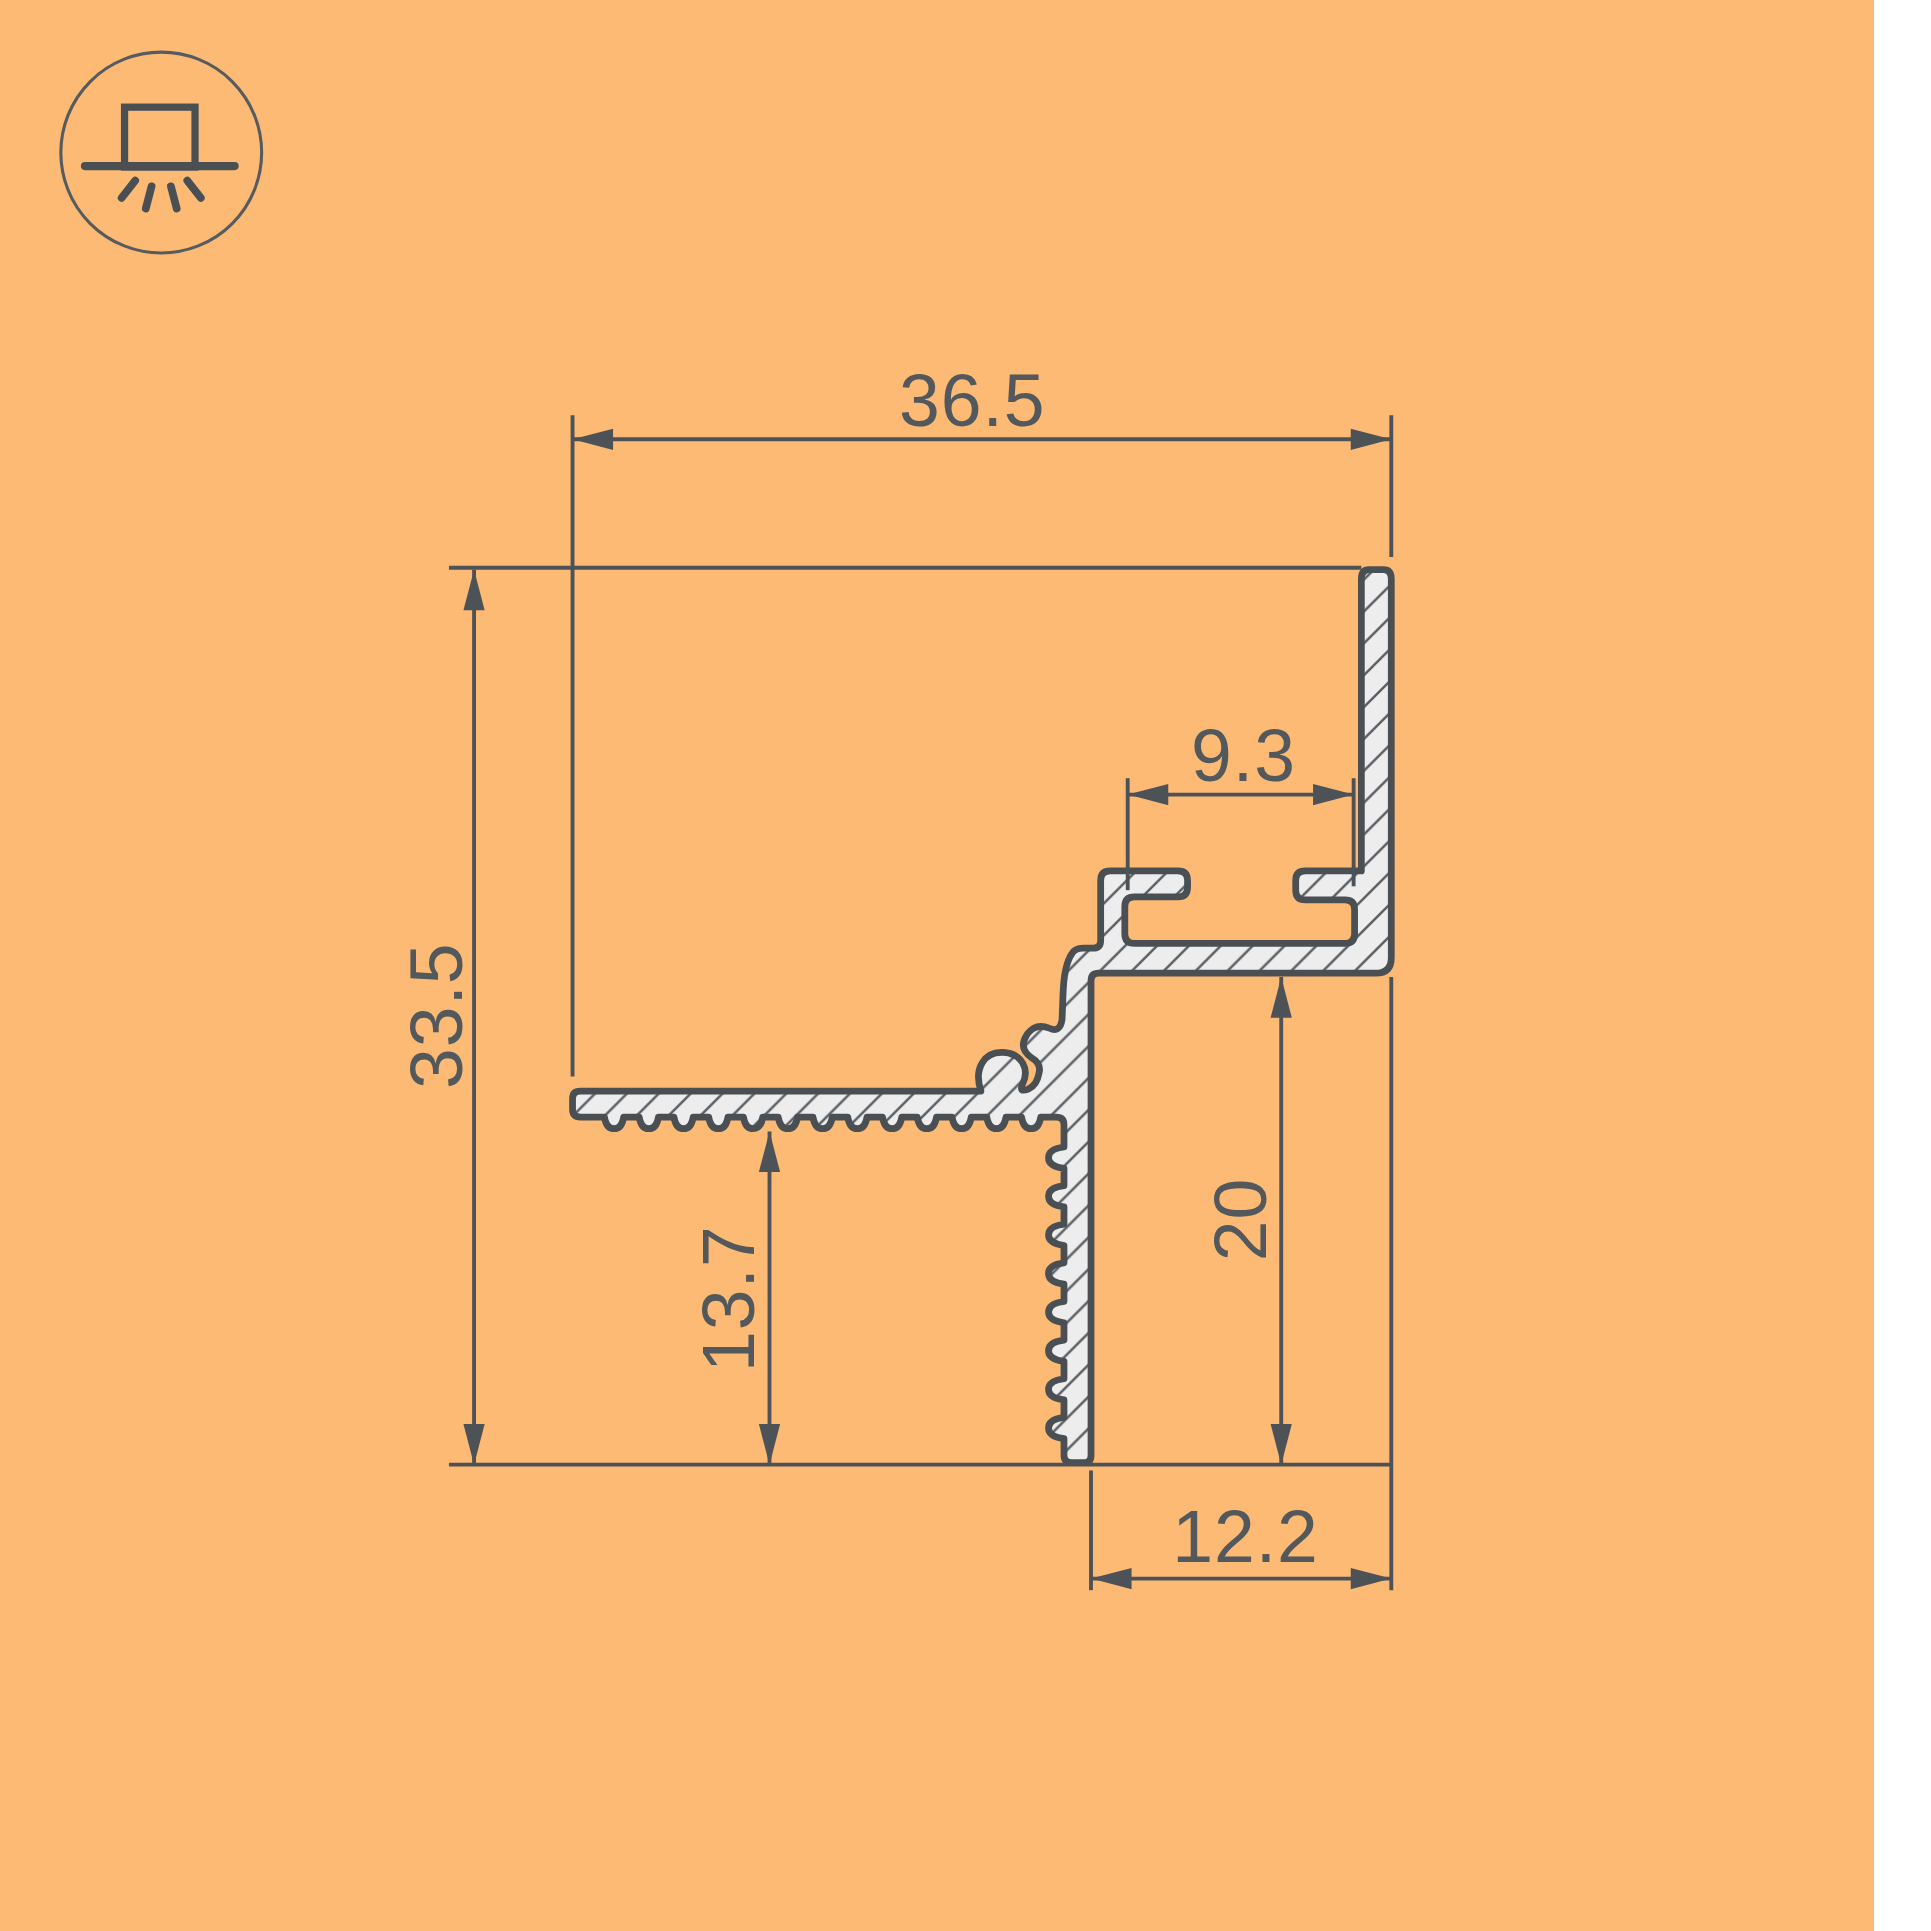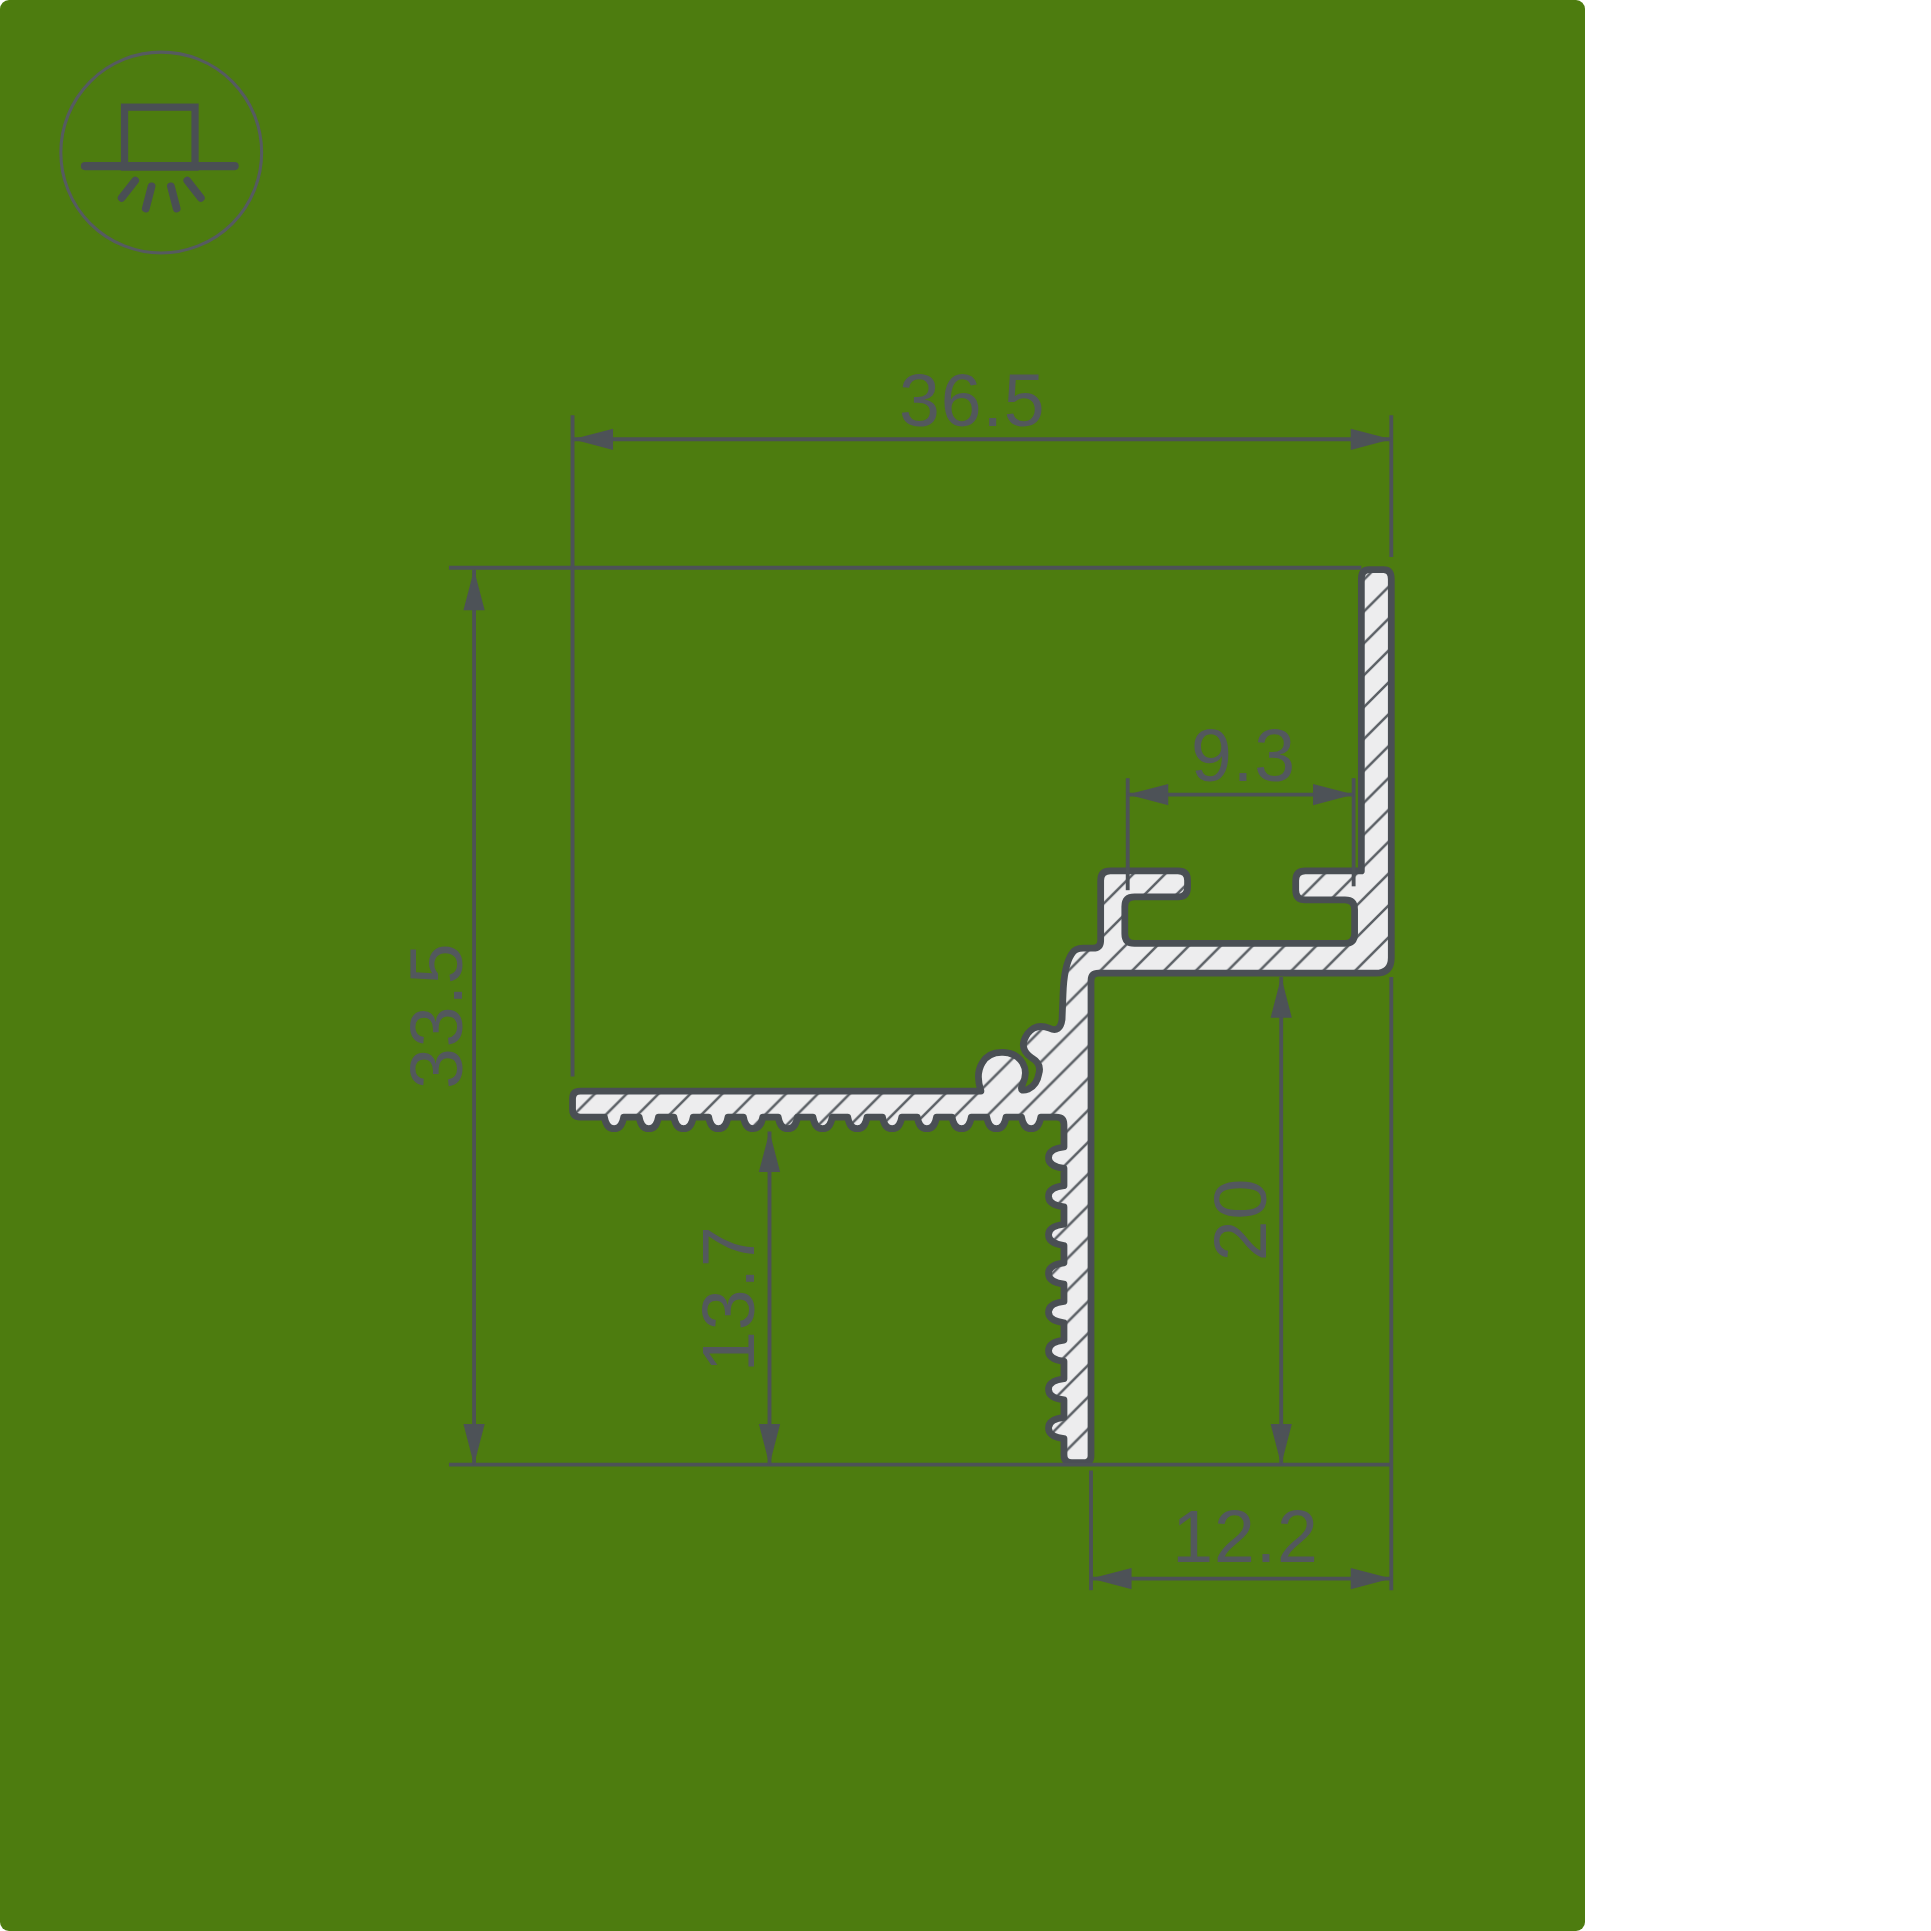--- a/index.html
+++ b/index.html
@@ -1,22 +1,21 @@
 <!DOCTYPE html>
 <html><head>
 <meta charset="utf-8">
 <style>
   html,body{margin:0;padding:0;background:#ffffff;}
   .canvas{
     position:relative;
-    width:1585px;height:1931px;
-    background:#4d7c0f;
+    width:1874px;height:1931px;
+    background:#fdba74;
     font-family:"Liberation Sans", sans-serif;
     overflow:hidden;
-    border-radius:9px;
   }
   svg{display:block;}
   .dim-text{
     font-family:"Liberation Sans", sans-serif;
     font-size:76px;
     fill:#53585d;
     letter-spacing:1px;
   }
 </style>
 </head>

